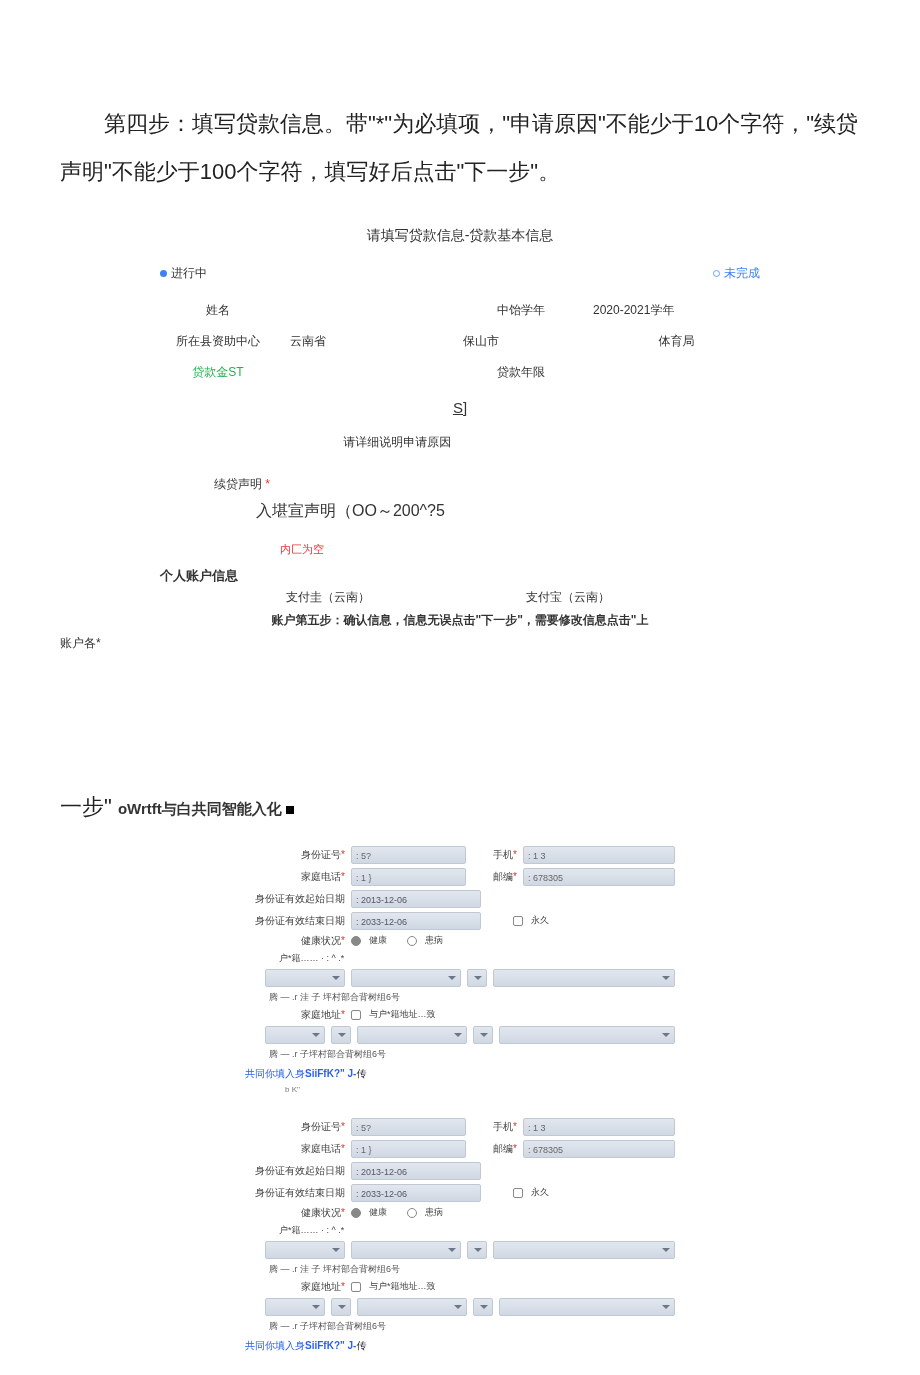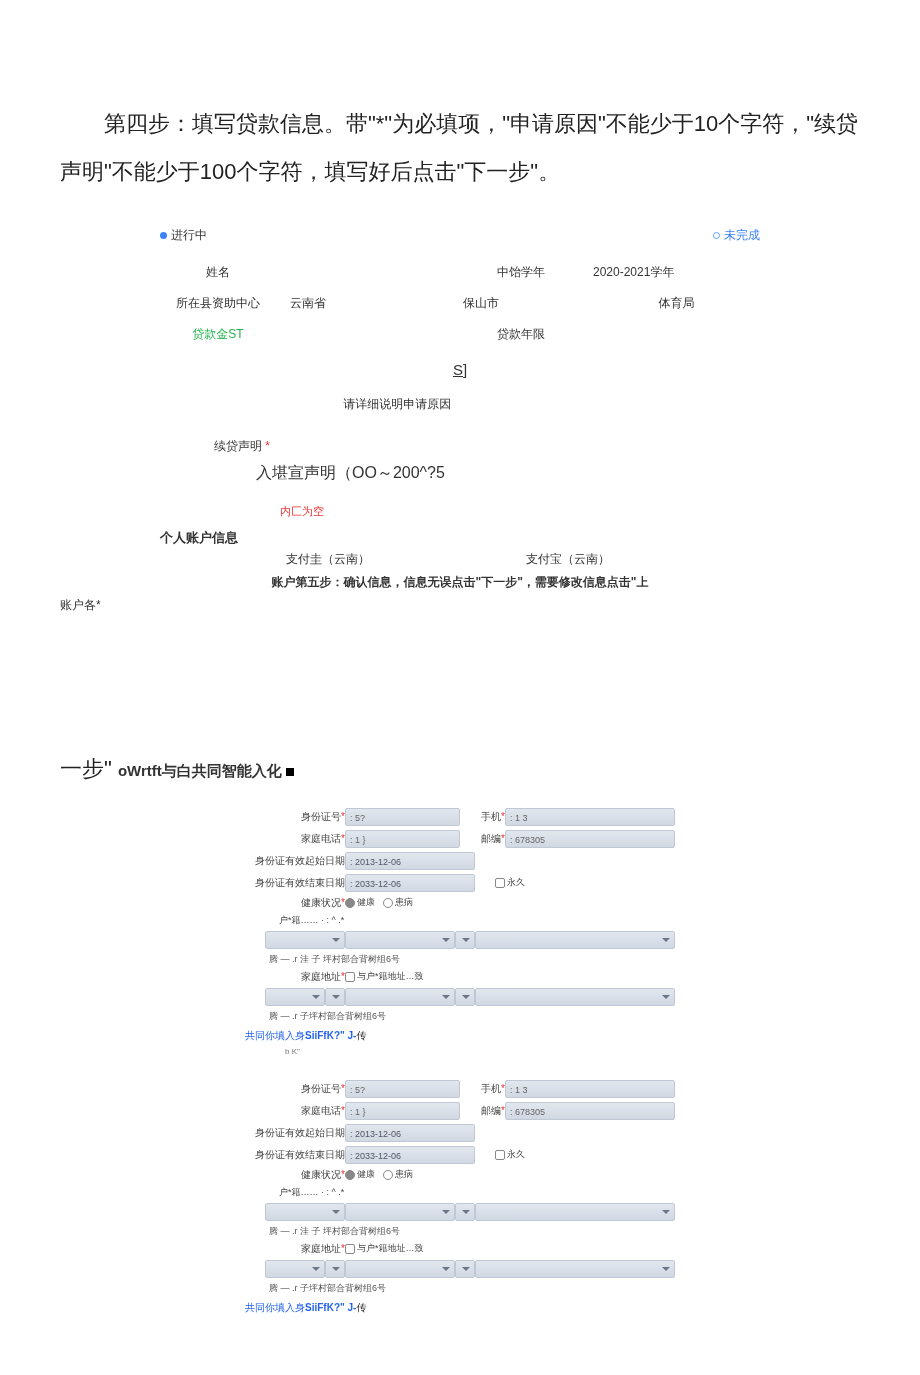--- a/index.html
+++ b/index.html
@@ -30,21 +30,21 @@
     .footer-note{text-align:center;font-weight:bold;font-size:12px;margin-top:6px}
     .footer-left{font-size:12px;margin-top:6px}
 
     .gap{height:100px}
     .step5-line{font-size:22px;color:#222;margin:0 0 4px}
     .step5-sub{font-size:15px;color:#333}
     .wr{font-weight:bold}
     .sq{display:inline-block;width:8px;height:8px;background:#000;vertical-align:middle}
 
     .img-block{width:430px;margin:24px auto 14px;font-size:10px;color:#333}
-    .row{display:flex;align-items:center;margin:4px 0;}
+    .row{display:flex;align-items:center;margin:4px 0;gap:6px}
     .row .l{width:100px;text-align:right;color:#444;white-space:nowrap}
     .row .l .ast{color:#d33}
     .inp{flex:1;height:18px;background:linear-gradient(#e2e7ee,#d0d8e3);border:1px solid #bfc8d4;border-radius:2px;padding:0 4px;font-size:9px;line-height:18px;color:#666;overflow:hidden;white-space:nowrap}
     .inp.half{flex:0 0 115px}
     .rlbl{width:45px;text-align:right;color:#444}
     .rlbl .ast{color:#d33}
     .dateinp{flex:0 0 130px;height:18px;background:linear-gradient(#e2e7ee,#d0d8e3);border:1px solid #bfc8d4;border-radius:2px;padding:0 4px;font-size:9px;line-height:18px;color:#556}
     .chk{display:inline-block;width:10px;height:10px;border:1px solid #888;border-radius:2px;margin-right:2px;vertical-align:middle}
     .chk.on{background:#888}
     .chk.rad{border-radius:50%}
@@ -57,20 +57,21 @@
     .blue-link{color:#2563eb;font-size:10px;margin:6px 0 6px 0}
     .blue-link .blk{color:#222}
   </style>
 </head>
 <body>
 
 <div class="doc">
   <p class="intro">第四步：填写贷款信息。带"*"为必填项，"申请原因"不能少于10个字符，"续贷声明"不能少于100个字符，填写好后点击"下一步"。</p>
 
   <div class="form-wrap">
+    <div class="title">请填写贷款信息-贷款基本信息</div>
 
     <div class="stepbar">
       <span><span class="dot-blue"></span><span class="step-txt">进行中</span></span>
       <span class="pending"><span class="dot-gray"></span><span class="step-txt">未完成</span></span>
     </div>
 
     <div class="grid">
       <div class="lbl">姓名</div>
       <div class="val"></div>
       <div class="lbl">中饴学年</div>

